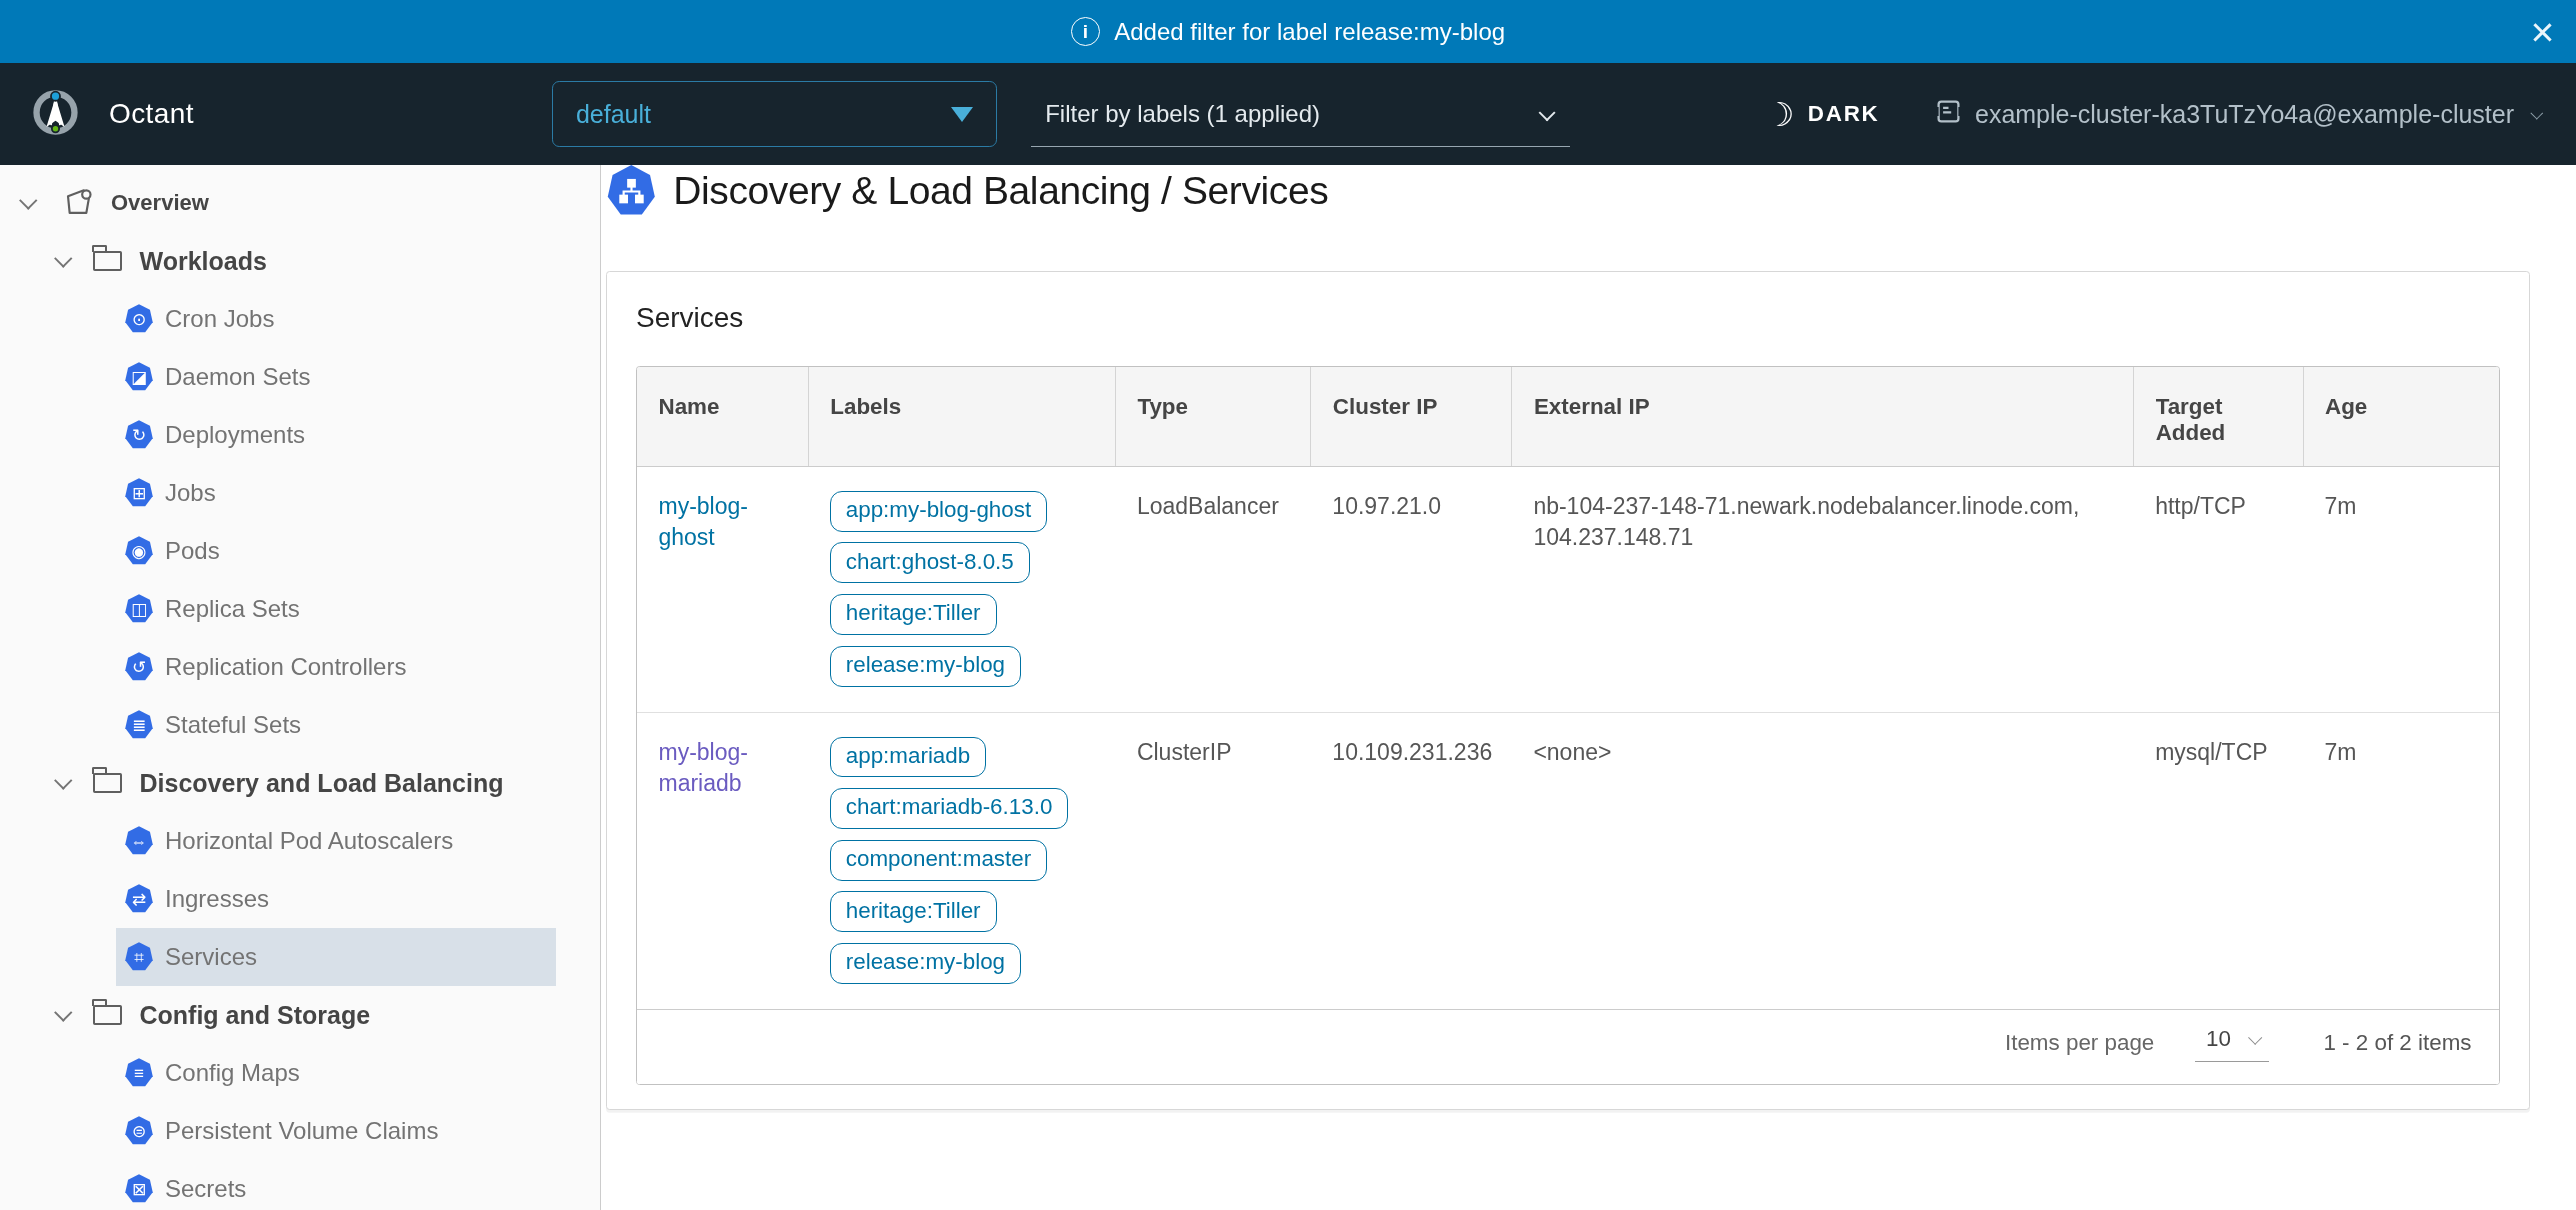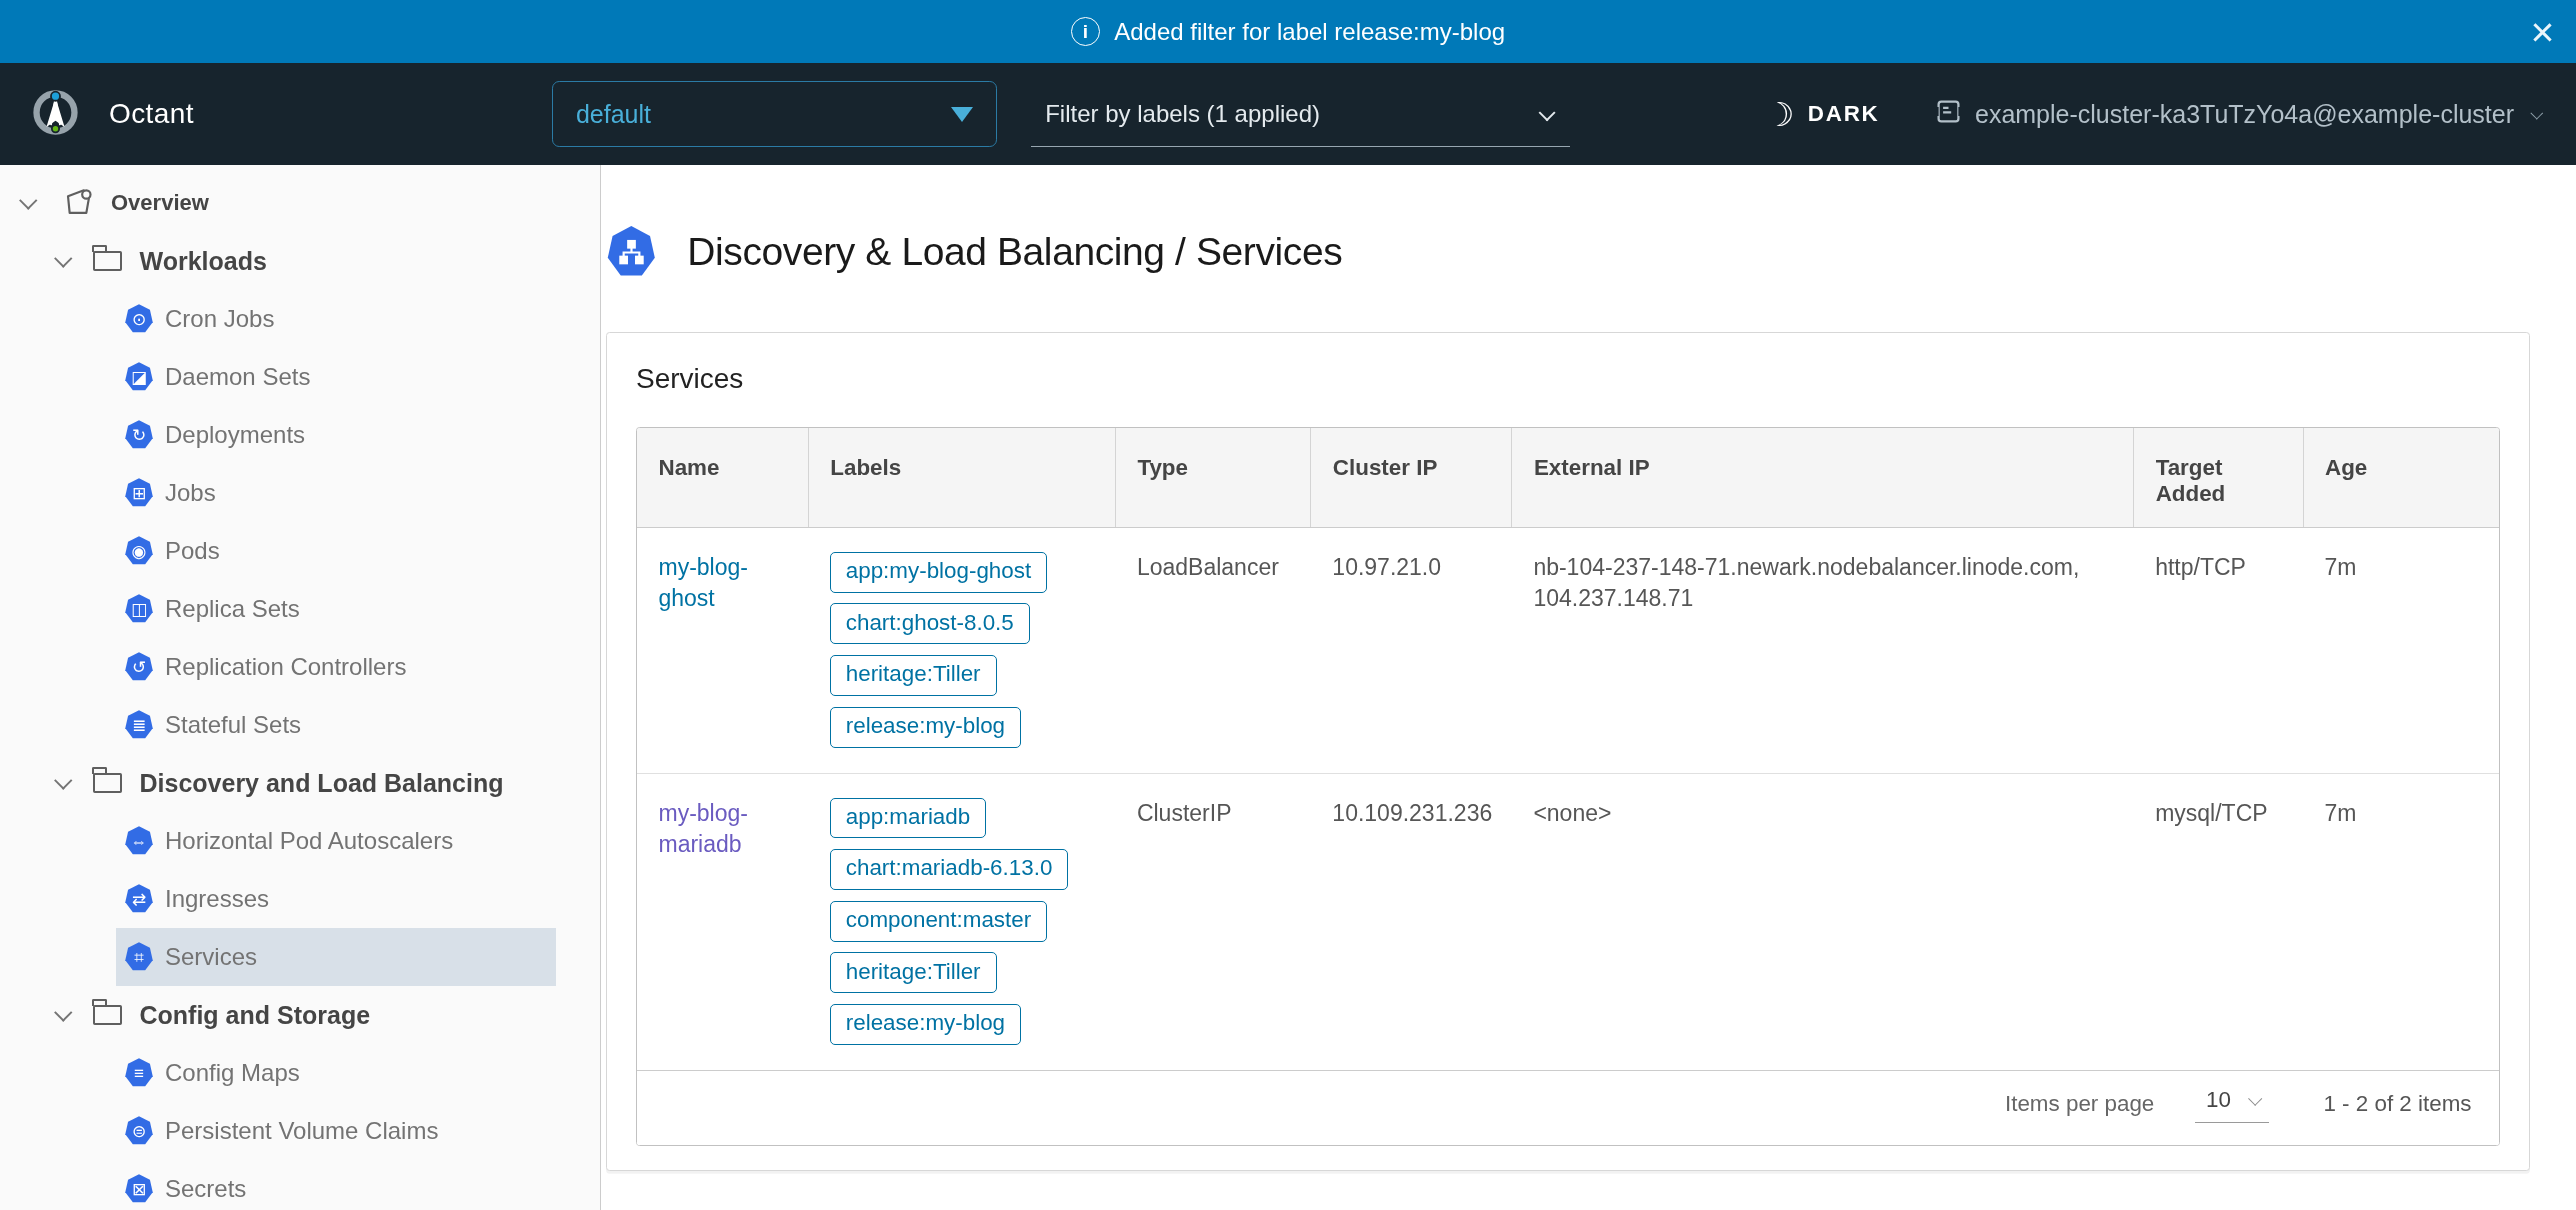--- a/index.html
+++ b/index.html
@@ -55,21 +55,21 @@
     border:2.7px solid #5f5f5f; border-bottom:none; border-radius:1.8px 1.8px 0 0; }
   .nav-group .nav-label { margin-left:18px; font-size:25px; font-weight:700; color:#454545; }
   .nav-leaf { margin:0 44px 0 116px; padding-left:9px; }
   .nav-leaf.selected { background:#d8e0e8; }
   .nav-leaf .nav-label { margin-left:12px; font-size:24px; color:#737373; }
   .k8s-hept { width:28px; height:29.5px; flex:none; background:#326ce5; color:#fff;
     clip-path:polygon(50% 0%,89% 19%,99% 61%,72% 95%,28% 95%,1% 61%,11% 19%);
     display:flex; align-items:center; justify-content:center; font-size:17px; line-height:1; }
 
   
-  .page-title-row { margin-top:61px; display:flex; align-items:center; gap:32px; padding-left:1.8px; }
+  .page-title-row { display:flex; align-items:center; gap:18px; padding-left:1.8px; }
   .title-hept { width:48px; height:52px; background:#326ce5;
     clip-path:polygon(50% 0%,89% 19%,99% 61%,72% 95%,28% 95%,1% 61%,11% 19%);
     display:flex; align-items:center; justify-content:center; flex:none; }
   h1.page-title { font-size:39px; font-weight:400; color:#1a1a1a; letter-spacing:-0.4px; }
 
   .card { margin-top:54px; border:0.9px solid #d7d7d7; border-radius:3.6px; background:#fff;
     box-shadow:0 2.7px 0 rgba(0,0,0,.05); padding:30px 29.5px 24px; }
   h2.card-title { font-size:28px; font-weight:400; color:#222; }
 
   .datagrid { margin-top:32px; border:0.9px solid #c1c1c1; border-radius:3.6px; overflow:hidden; }
@@ -79,21 +79,21 @@
   thead th { background:#f5f5f5; text-align:left; vertical-align:top; font-size:22.4px; font-weight:600;
     color:#454545; padding:27px 21.5px 19.7px; border-bottom:0.9px solid #ccc; height:89px; }
   thead th + th { border-left:0.9px solid #d4d4d4; }
   tbody td { vertical-align:top; font-size:23px; color:#565656; padding:24px 21.5px; line-height:1.35; }
   tbody tr + tr td { border-top:0.9px solid #e0e0e0; }
   a.res-link { color:#0072a3; text-decoration:none; overflow-wrap:break-word; }
   a.res-link.visited { color:#6a5bc0; }
   .pill-row { margin-bottom:10.7px; }
   .pill-row:last-child { margin-bottom:1px; }
   .pill { display:inline-block; border:1.8px solid #0072a3; color:#0072a3; background:#fff;
-    border-radius:5px; padding:6.3px 15px 8px; font-size:22.4px; line-height:1.1; white-space:nowrap; cursor:pointer; }
+    border-radius:12px; padding:6.3px 15px 8px; font-size:22.4px; line-height:1.1; white-space:nowrap; cursor:pointer; }
   .dg-footer { display:flex; align-items:center; justify-content:flex-end; border-top:0.9px solid #ccc;
     padding:14.3px 27px 21.5px; font-size:22.4px; color:#666; background:#fff; }
   .page-size { display:flex; align-items:center; gap:18px; margin-left:41px; padding:1.8px 10.7px 9px;
     border-bottom:0.9px solid #9a9a9a; color:#454545; cursor:pointer; }
   .page-size .chev { width:9.8px; height:9.8px; border-color:#8c8c8c; border-width:1.8px; }
   .range-label { margin-left:54px; color:#565656; }
 </style>
 </head>
 <body>
 

